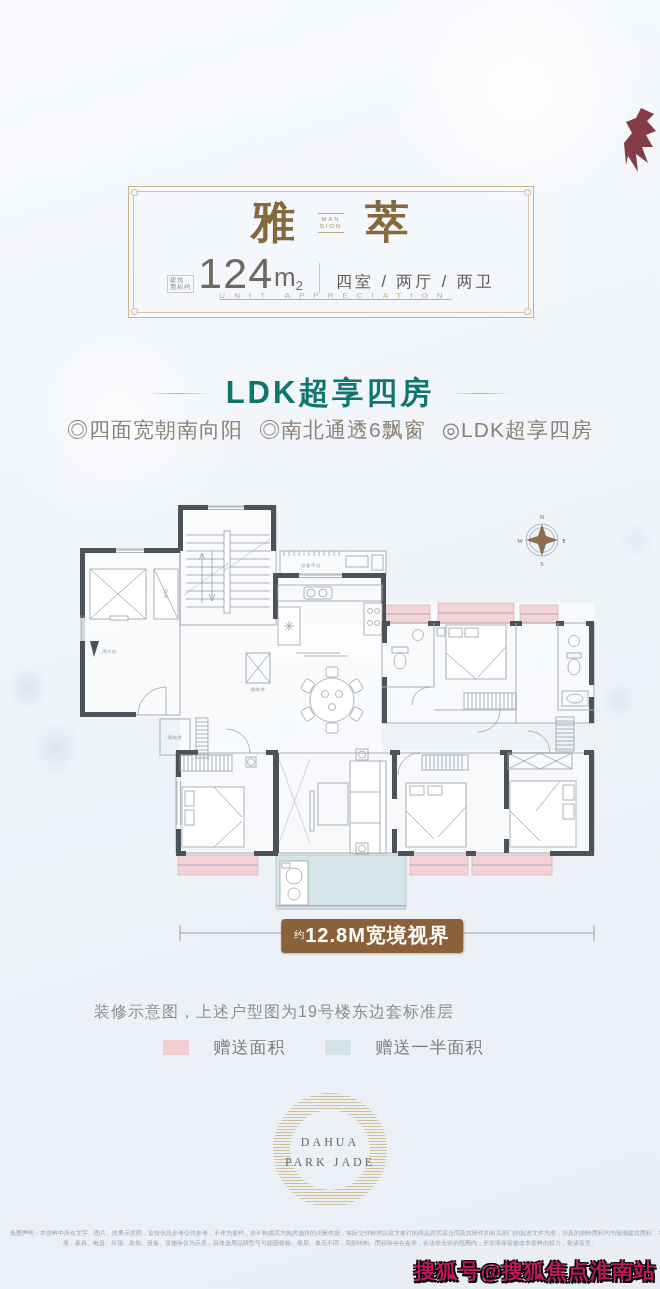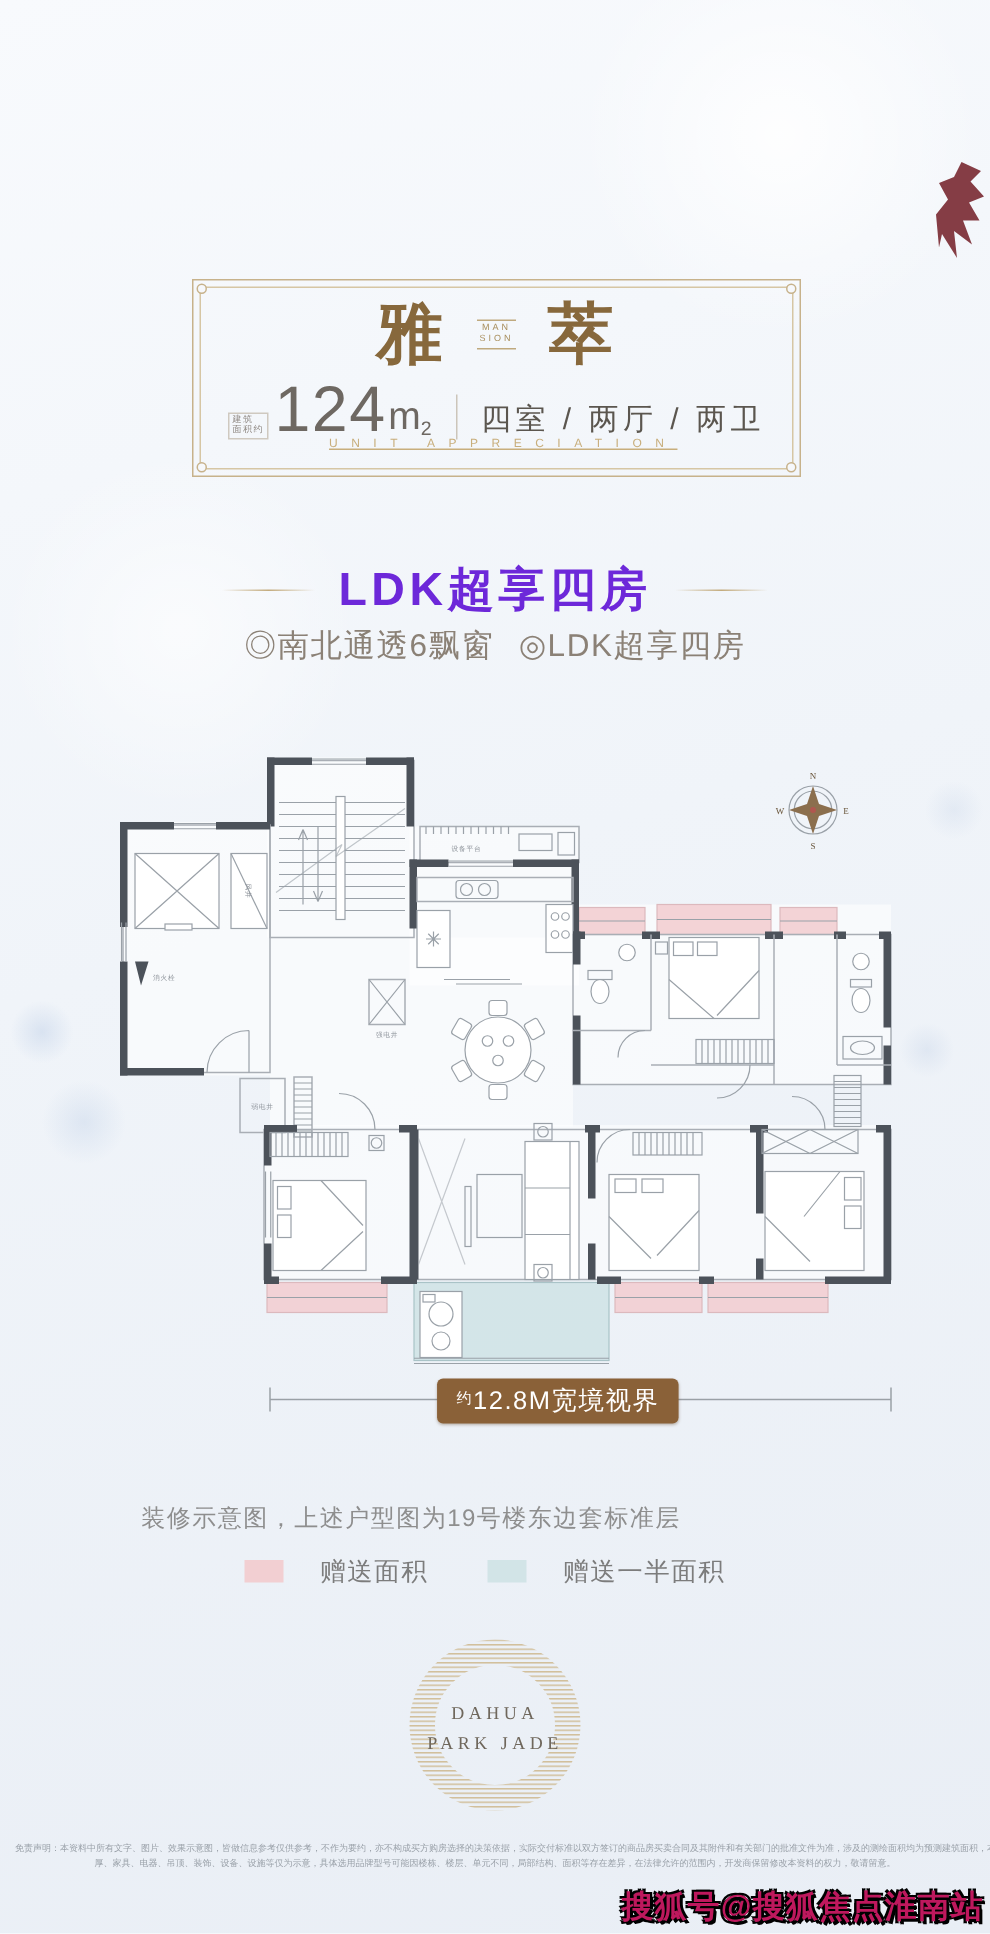--- a/index.html
+++ b/index.html
@@ -27,47 +27,47 @@
   .emblem{display:flex;flex-direction:column;align-items:center;width:40px;color:#a98f5e;}
   .emblem .rule{width:26px;height:1px;background:#bfa97e;margin:2px 0;}
   .emblem .em-txt{font-size:6px;letter-spacing:2px;line-height:7px;color:#a98f5e;}
   .info-row{position:absolute;left:0;top:66px;width:100%;display:flex;justify-content:center;align-items:flex-end;}
   .area-prefix{display:flex;flex-direction:column;margin-right:4px;border:1px solid #cfc9c0;padding:1px 2px;}
   .area-prefix span{font-size:6px;line-height:7px;color:#8d8680;letter-spacing:1px;}
   .area-num{font-size:43px;line-height:40px;color:#6e6862;font-weight:400;letter-spacing:1px;}
   .area-unit{font-size:26px;color:#6e6862;margin-left:1px;}
   .area-exp{font-size:13px;color:#6e6862;vertical-align:18px;}
   .v-div{width:1px;height:30px;background:#ccc5ba;margin:0 16px;}
-  .rooms{font-size:20px;color:#5b564f;letter-spacing:3px;}
+  .rooms{font-size:16px;color:#5b564f;letter-spacing:3px;}
   .badge-sub{position:absolute;left:0;top:104px;width:100%;text-align:center;
     font-size:8px;letter-spacing:9px;color:#c8ae7c;text-indent:9px;text-decoration:underline;}
   
   .sec{position:absolute;left:0;top:372px;width:660px;display:flex;justify-content:center;align-items:center;gap:16px;}
   .sec .line{width:62px;height:1px;background:linear-gradient(90deg,rgba(195,171,125,0),#c3ab7d,rgba(195,171,125,0));}
-  .sec .t{font-size:31px;font-weight:700;color:#6d28d9;letter-spacing:3px;}
+  .sec .t{font-size:31px;font-weight:700;color:#0f766e;letter-spacing:3px;}
   .bullets{position:absolute;left:0;top:416px;width:660px;display:flex;justify-content:center;gap:16px;}
   .bullets span{font-size:21px;color:#8b8176;letter-spacing:1px;}
   
   .plan{position:absolute;left:80px;top:495px;}
   .w{fill:#4c525a;stroke:none;}
   .t{fill:none;stroke:#a9aeb5;stroke-width:1;}
   .uf{fill:rgba(255,255,255,.55);stroke:none;}
   .f{fill:none;stroke:#9aa1a8;stroke-width:.8;}
   .fw{fill:#fff;stroke:#9aa1a8;stroke-width:.8;}
   .pink{fill:#f2cfd2;fill-opacity:.92;stroke:#dcb9bd;stroke-width:.8;}
   .blue{fill:#d2e4e7;fill-opacity:.95;stroke:#a9c3c7;stroke-width:.8;}
   .lbl{font:4.5px "Liberation Sans",sans-serif;fill:#8b9198;letter-spacing:.5px;}
   .cmp{font:6px "Liberation Serif",serif;fill:#6d5a40;}
   .dimline{stroke:#9aa0a6;stroke-width:1;}
   
   .banner{position:absolute;left:372px;top:919px;transform:translateX(-50%);
     background:#8a6138;color:#fff;border-radius:4px;padding:3px 13px 4px;
     white-space:nowrap;box-shadow:0 1px 2px rgba(90,60,30,.35);}
   .banner .pfx{font-size:10px;vertical-align:4px;margin-right:1px;}
-  .banner .big{font-size:17px;font-weight:400;letter-spacing:1px;}
+  .banner .big{font-size:20px;font-weight:700;letter-spacing:1px;}
   .note{position:absolute;left:0;top:1002px;width:548px;text-align:center;
     font-size:16px;color:#8e8e8e;letter-spacing:1px;}
   .legend{position:absolute;left:0;top:1036px;width:660px;display:flex;justify-content:center;align-items:center;gap:25px;}
   .legend .sw{width:26px;height:15px;}
   .sw-pink{background:#f2cfd2;}
   .sw-blue{background:#d2e4e7;}
   .legend .lg-lb{font-size:17px;color:#7c7c7c;letter-spacing:1px;margin-right:14px;}
   
   .logo{position:absolute;left:330px;top:1150px;transform:translate(-50%,-50%);}
   .logo text{font-family:"Liberation Serif",serif;font-size:12px;letter-spacing:3px;fill:#6f675c;text-anchor:middle;}
@@ -111,20 +111,21 @@
   </div>
   <div class="badge-sub">UNIT APPRECIATION</div>
 </div>
 
 <div class="sec">
   <span class="line"></span>
   <span class="t">LDK超享四房</span>
   <span class="line"></span>
 </div>
 <div class="bullets">
+  <span>◎四面宽朝南向阳</span>
   <span>◎南北通透6飘窗</span>
   <span>◎LDK超享四房</span>
 </div>
 
 <svg class="plan" width="520" height="470" viewBox="0 0 520 470">
 
   <g>
     <rect class="uf" x="98" y="10" width="98" height="120"></rect>
     <rect class="uf" x="0" y="53" width="100" height="169"></rect>
     <rect class="uf" x="193" y="56" width="113" height="106"></rect>

